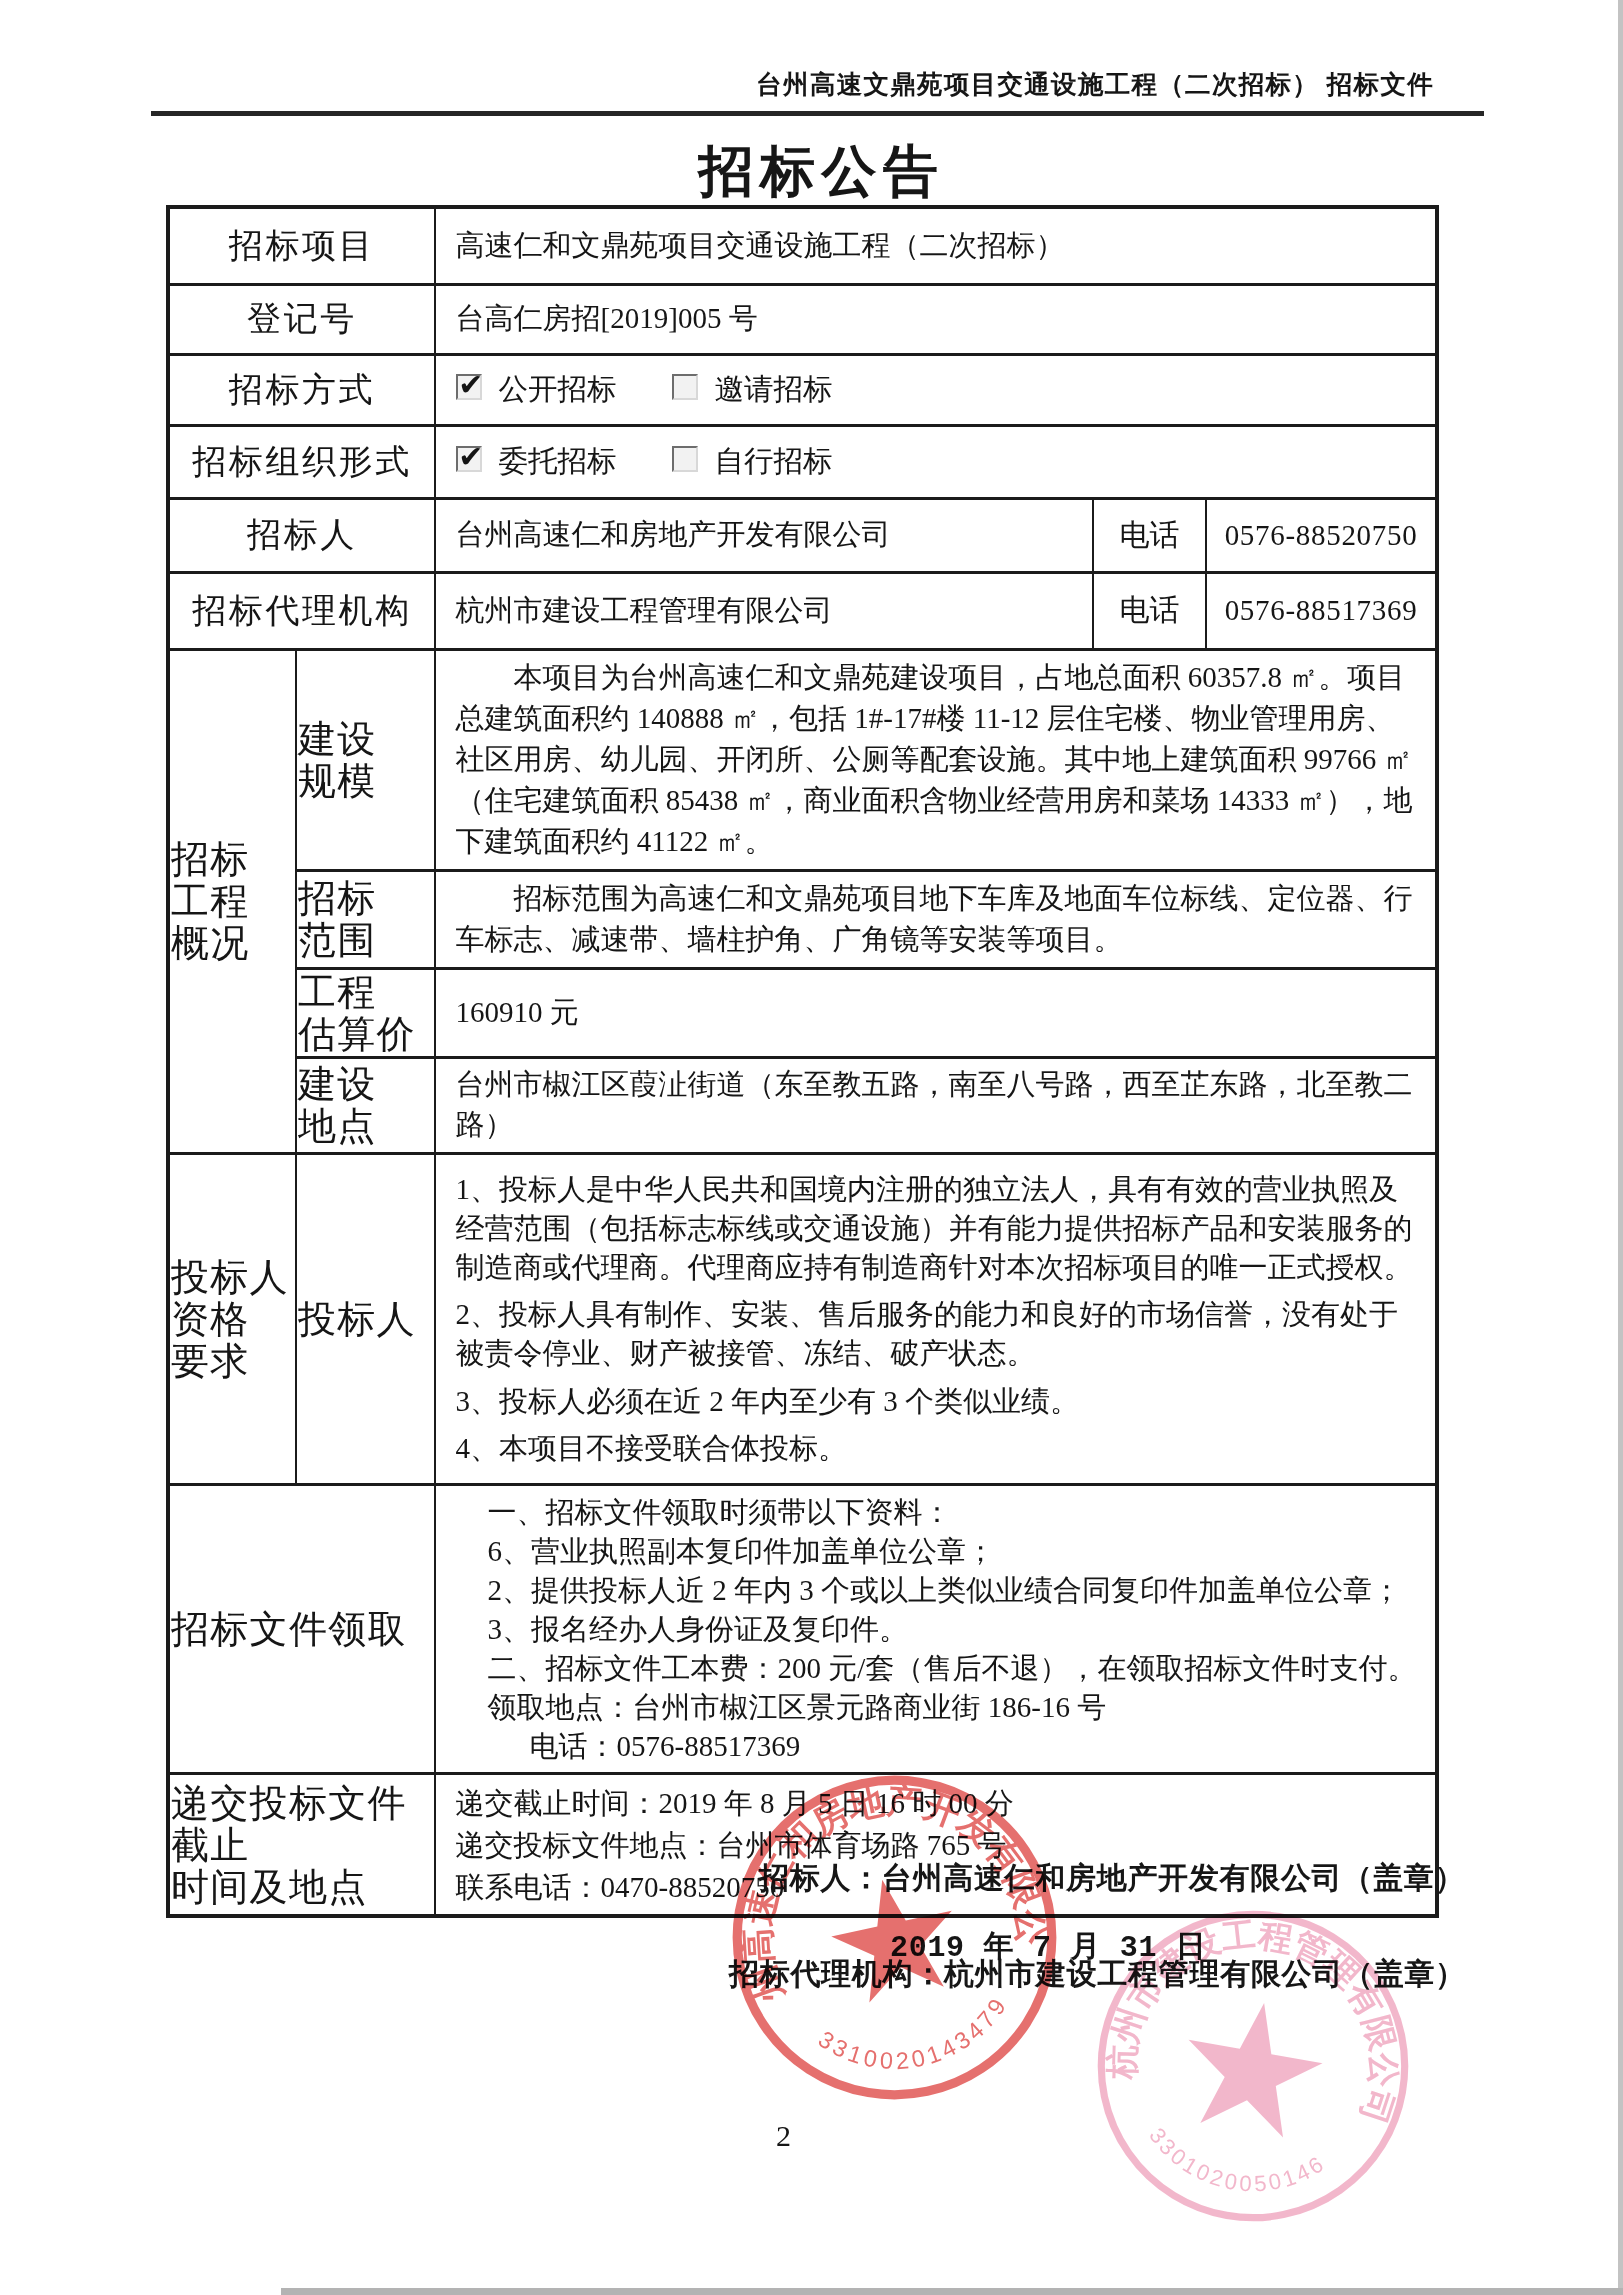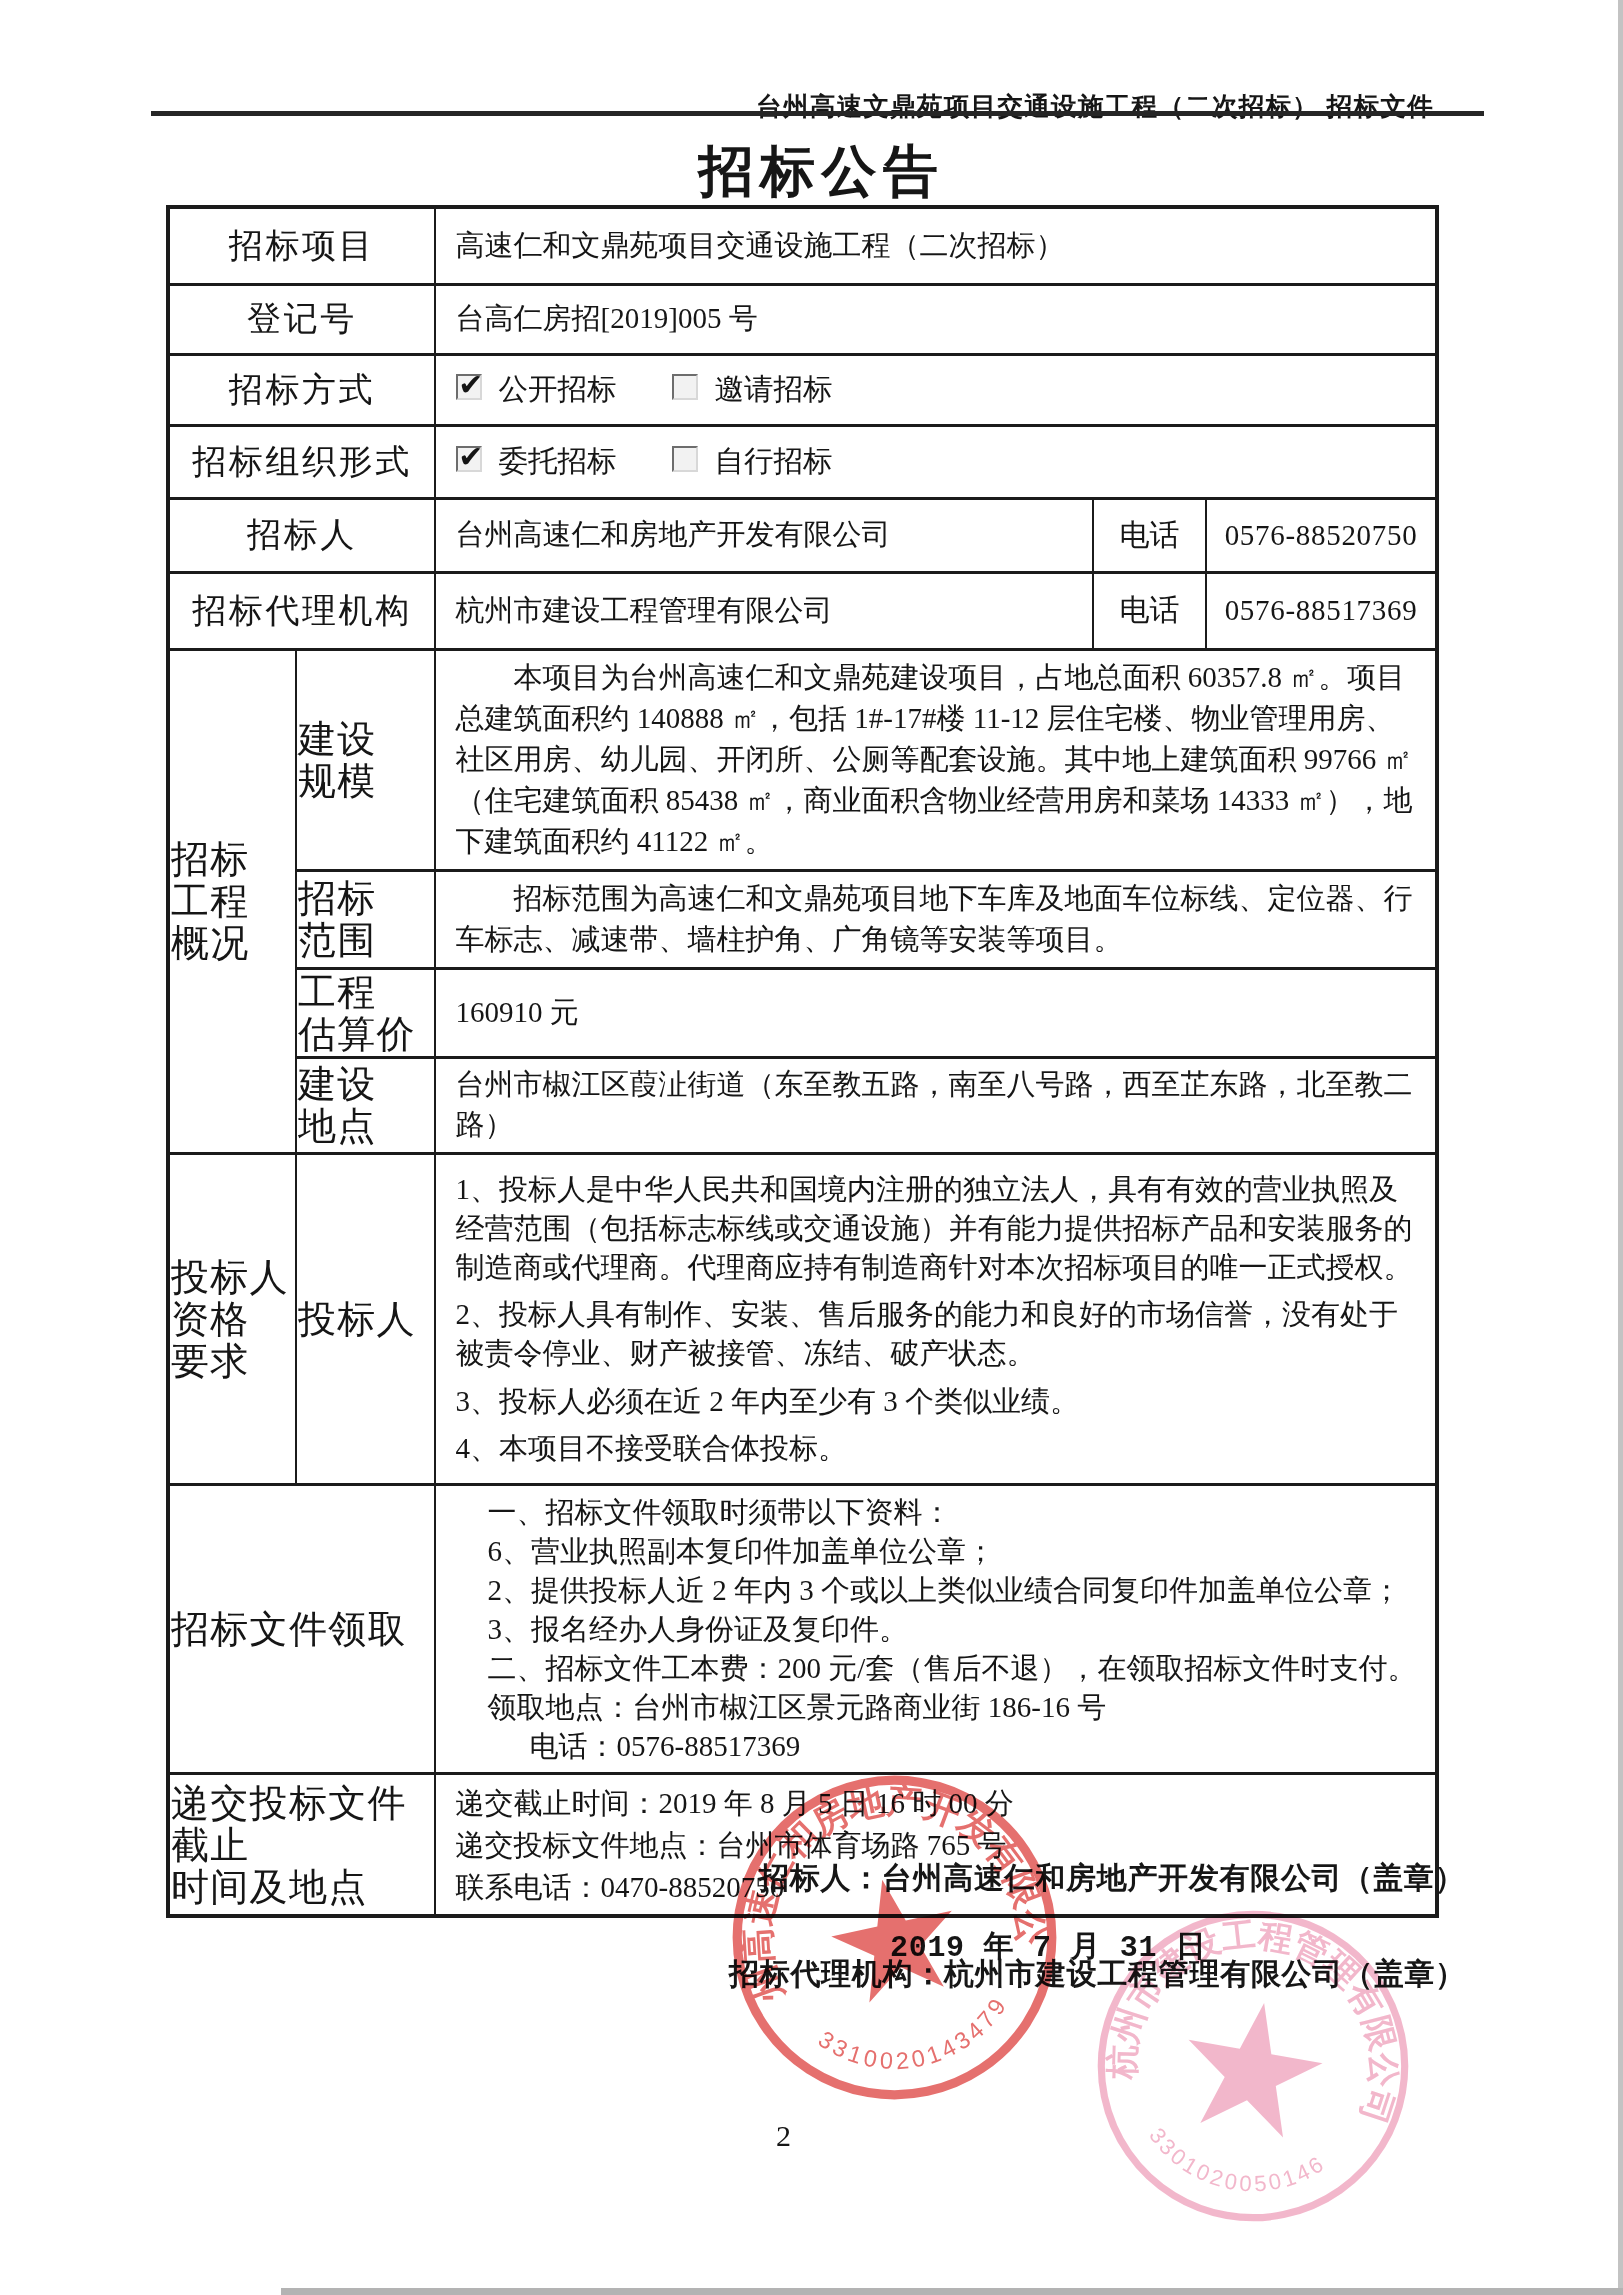--- a/index.html
+++ b/index.html
@@ -1,21 +1,21 @@
 <!DOCTYPE html>
 <html style="font-size:10.5px"><head>
 <meta charset="utf-8">
 <style>
   html,body{margin:0;padding:0;background:#e9e9e9;}
   .page{
     position:relative;width:1623px;height:2295px;background:#ffffff;
     font-family:"Liberation Serif","DejaVu Serif",serif;color:#161616;overflow:hidden;
   }
   
-  .doc-header{position:absolute;top:89px;right:189px;font-size:25.5px;font-weight:600;letter-spacing:1.3px;text-align:right;}
+  .doc-header{position:absolute;top:67px;right:189px;font-size:25.5px;font-weight:600;letter-spacing:1.3px;text-align:right;}
   .header-rule{position:absolute;left:151px;top:111px;width:1333px;height:4.6px;background:#262626;}
   .doc-title{position:absolute;left:0;top:135px;width:1623px;text-align:center;
     font-family:"Liberation Sans","DejaVu Sans",sans-serif;font-weight:900;font-size:55px;letter-spacing:6.5px;padding-left:10px;}
   
   table.main{position:absolute;left:166px;top:205px;width:1269px;border-collapse:collapse;table-layout:fixed;}
   table.main td{border:2.6px solid #1b1b1b;border-top-width:3.9px;border-bottom-width:3.9px;vertical-align:middle;}
   table.main{border:4.6px solid #1b1b1b;}
   td.lbl{text-align:center;font-size:34px;letter-spacing:2.6px;}
   td.sub{text-align:left;font-size:38px;line-height:42px;white-space:pre-line;letter-spacing:1.3px;}
   td.val{padding:6.5px 17px 6.5px 19.6px;font-size:29px;}

